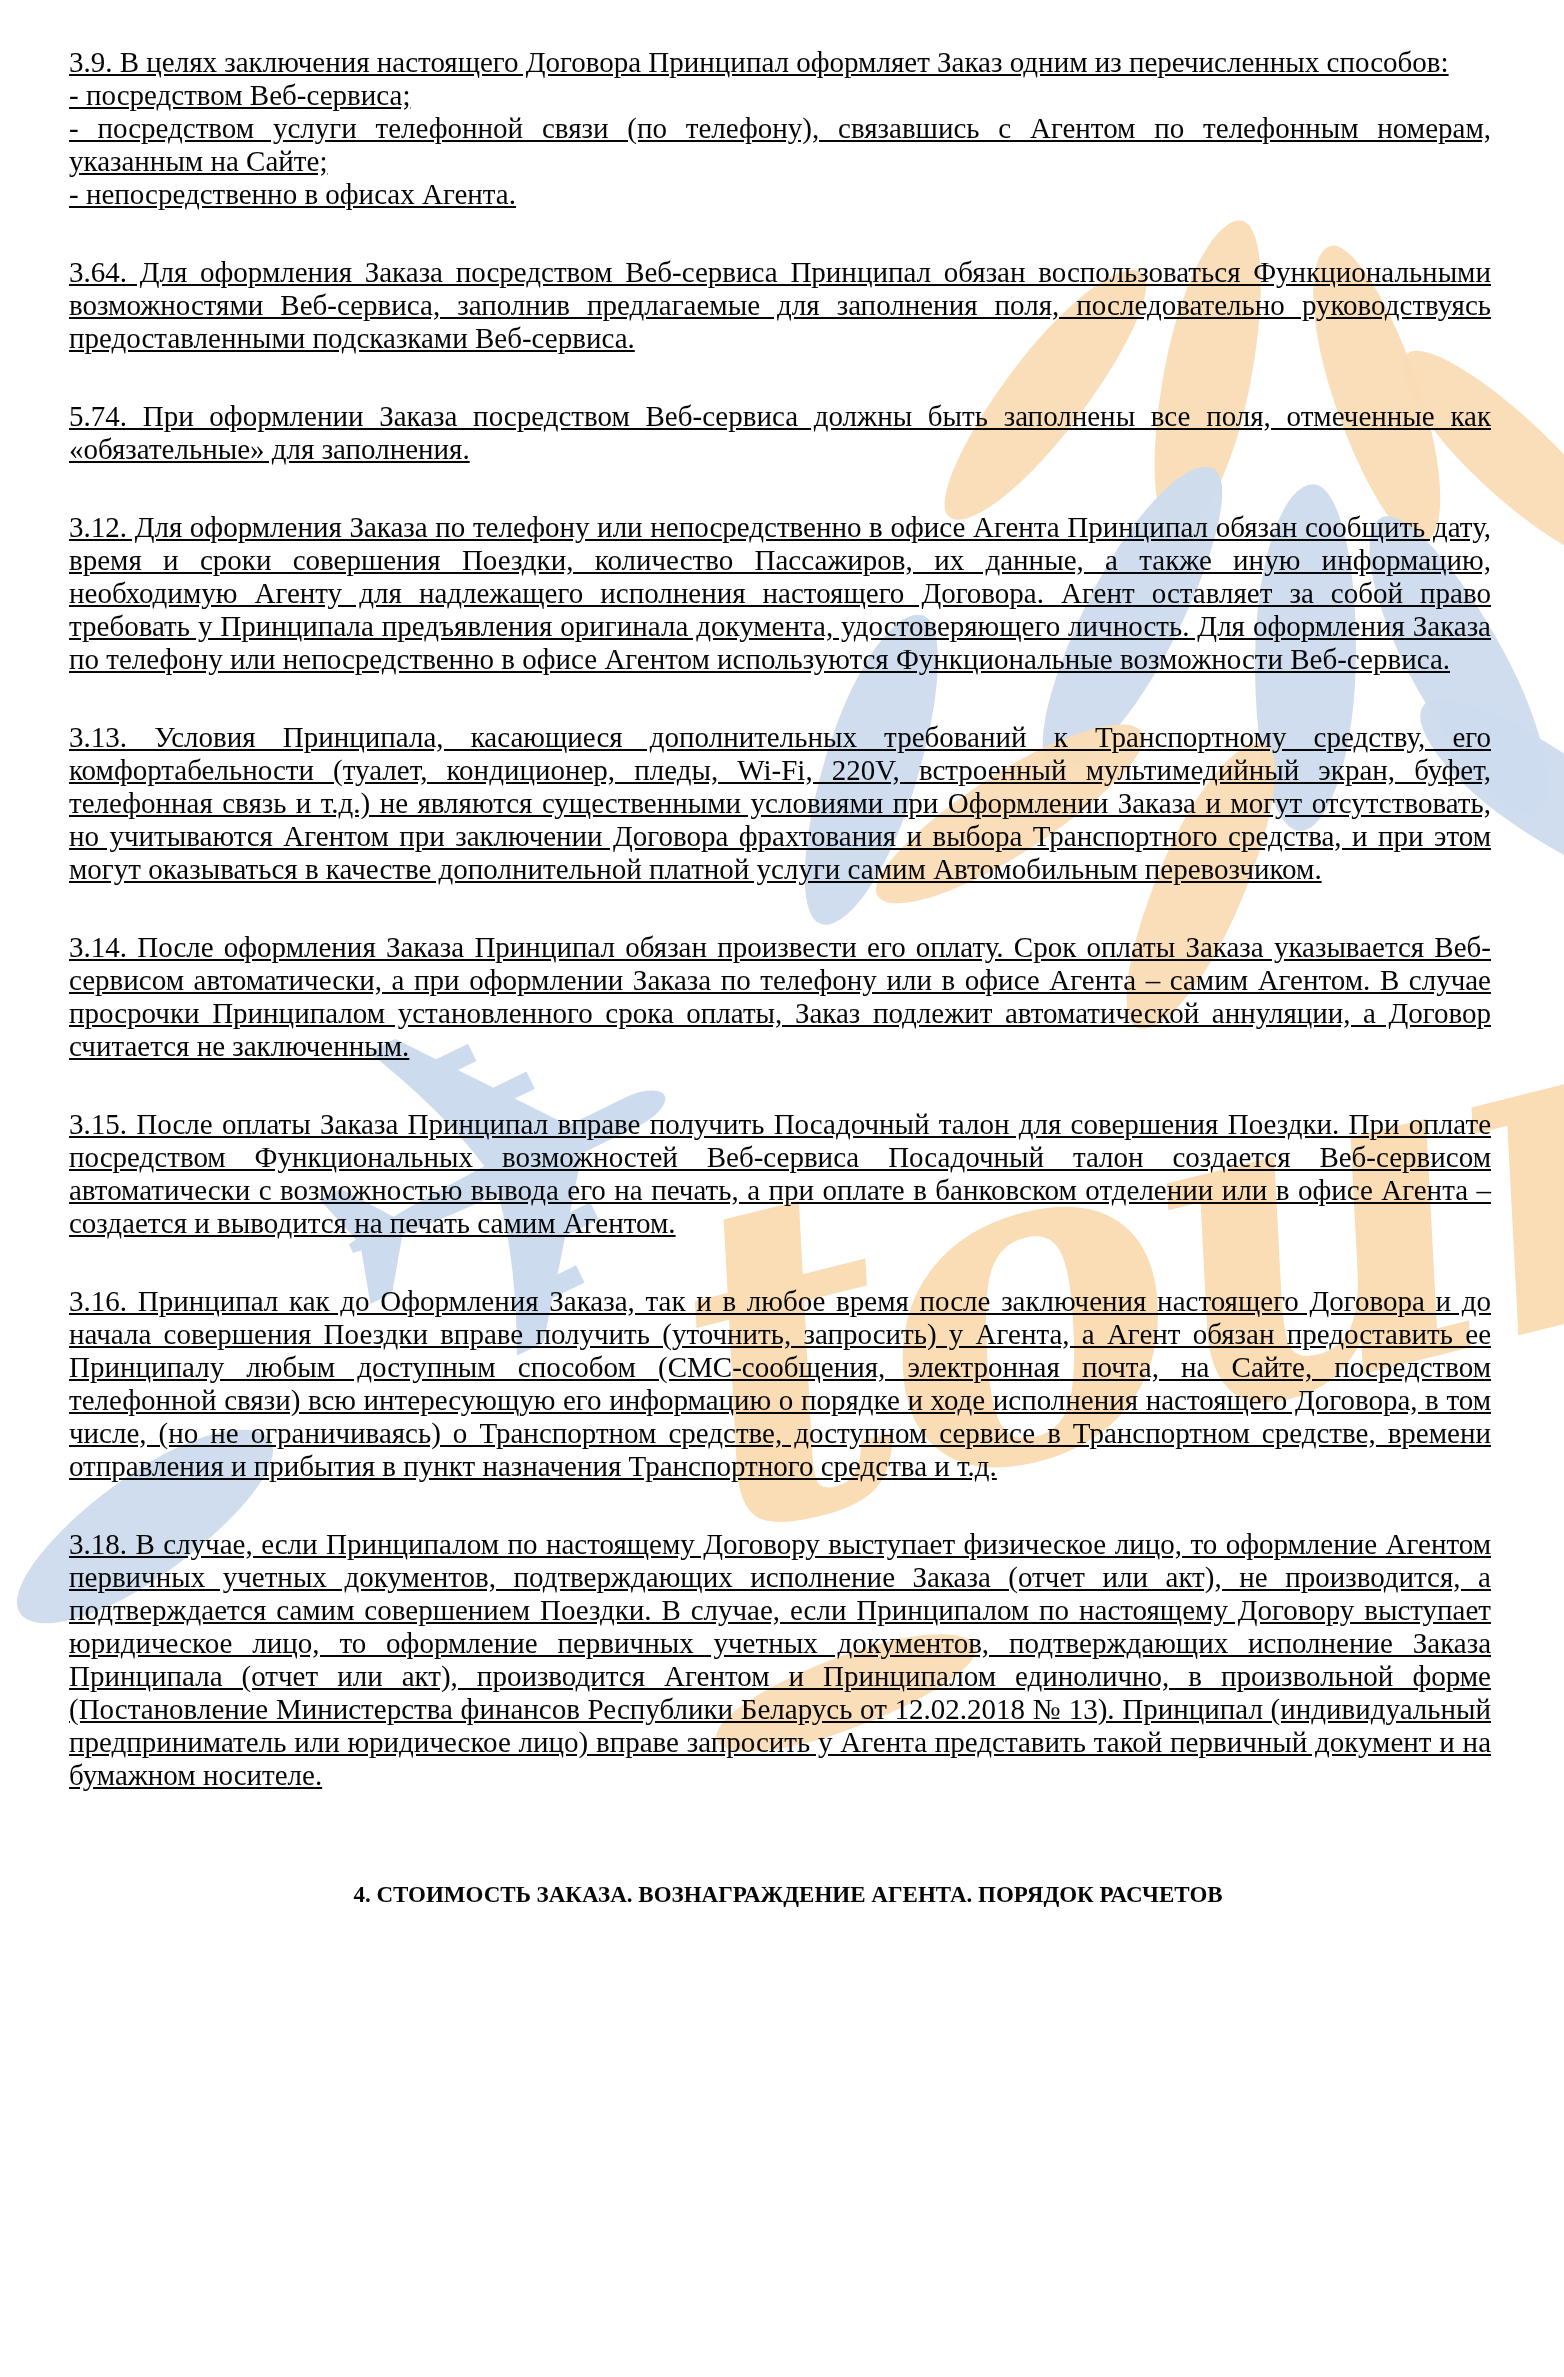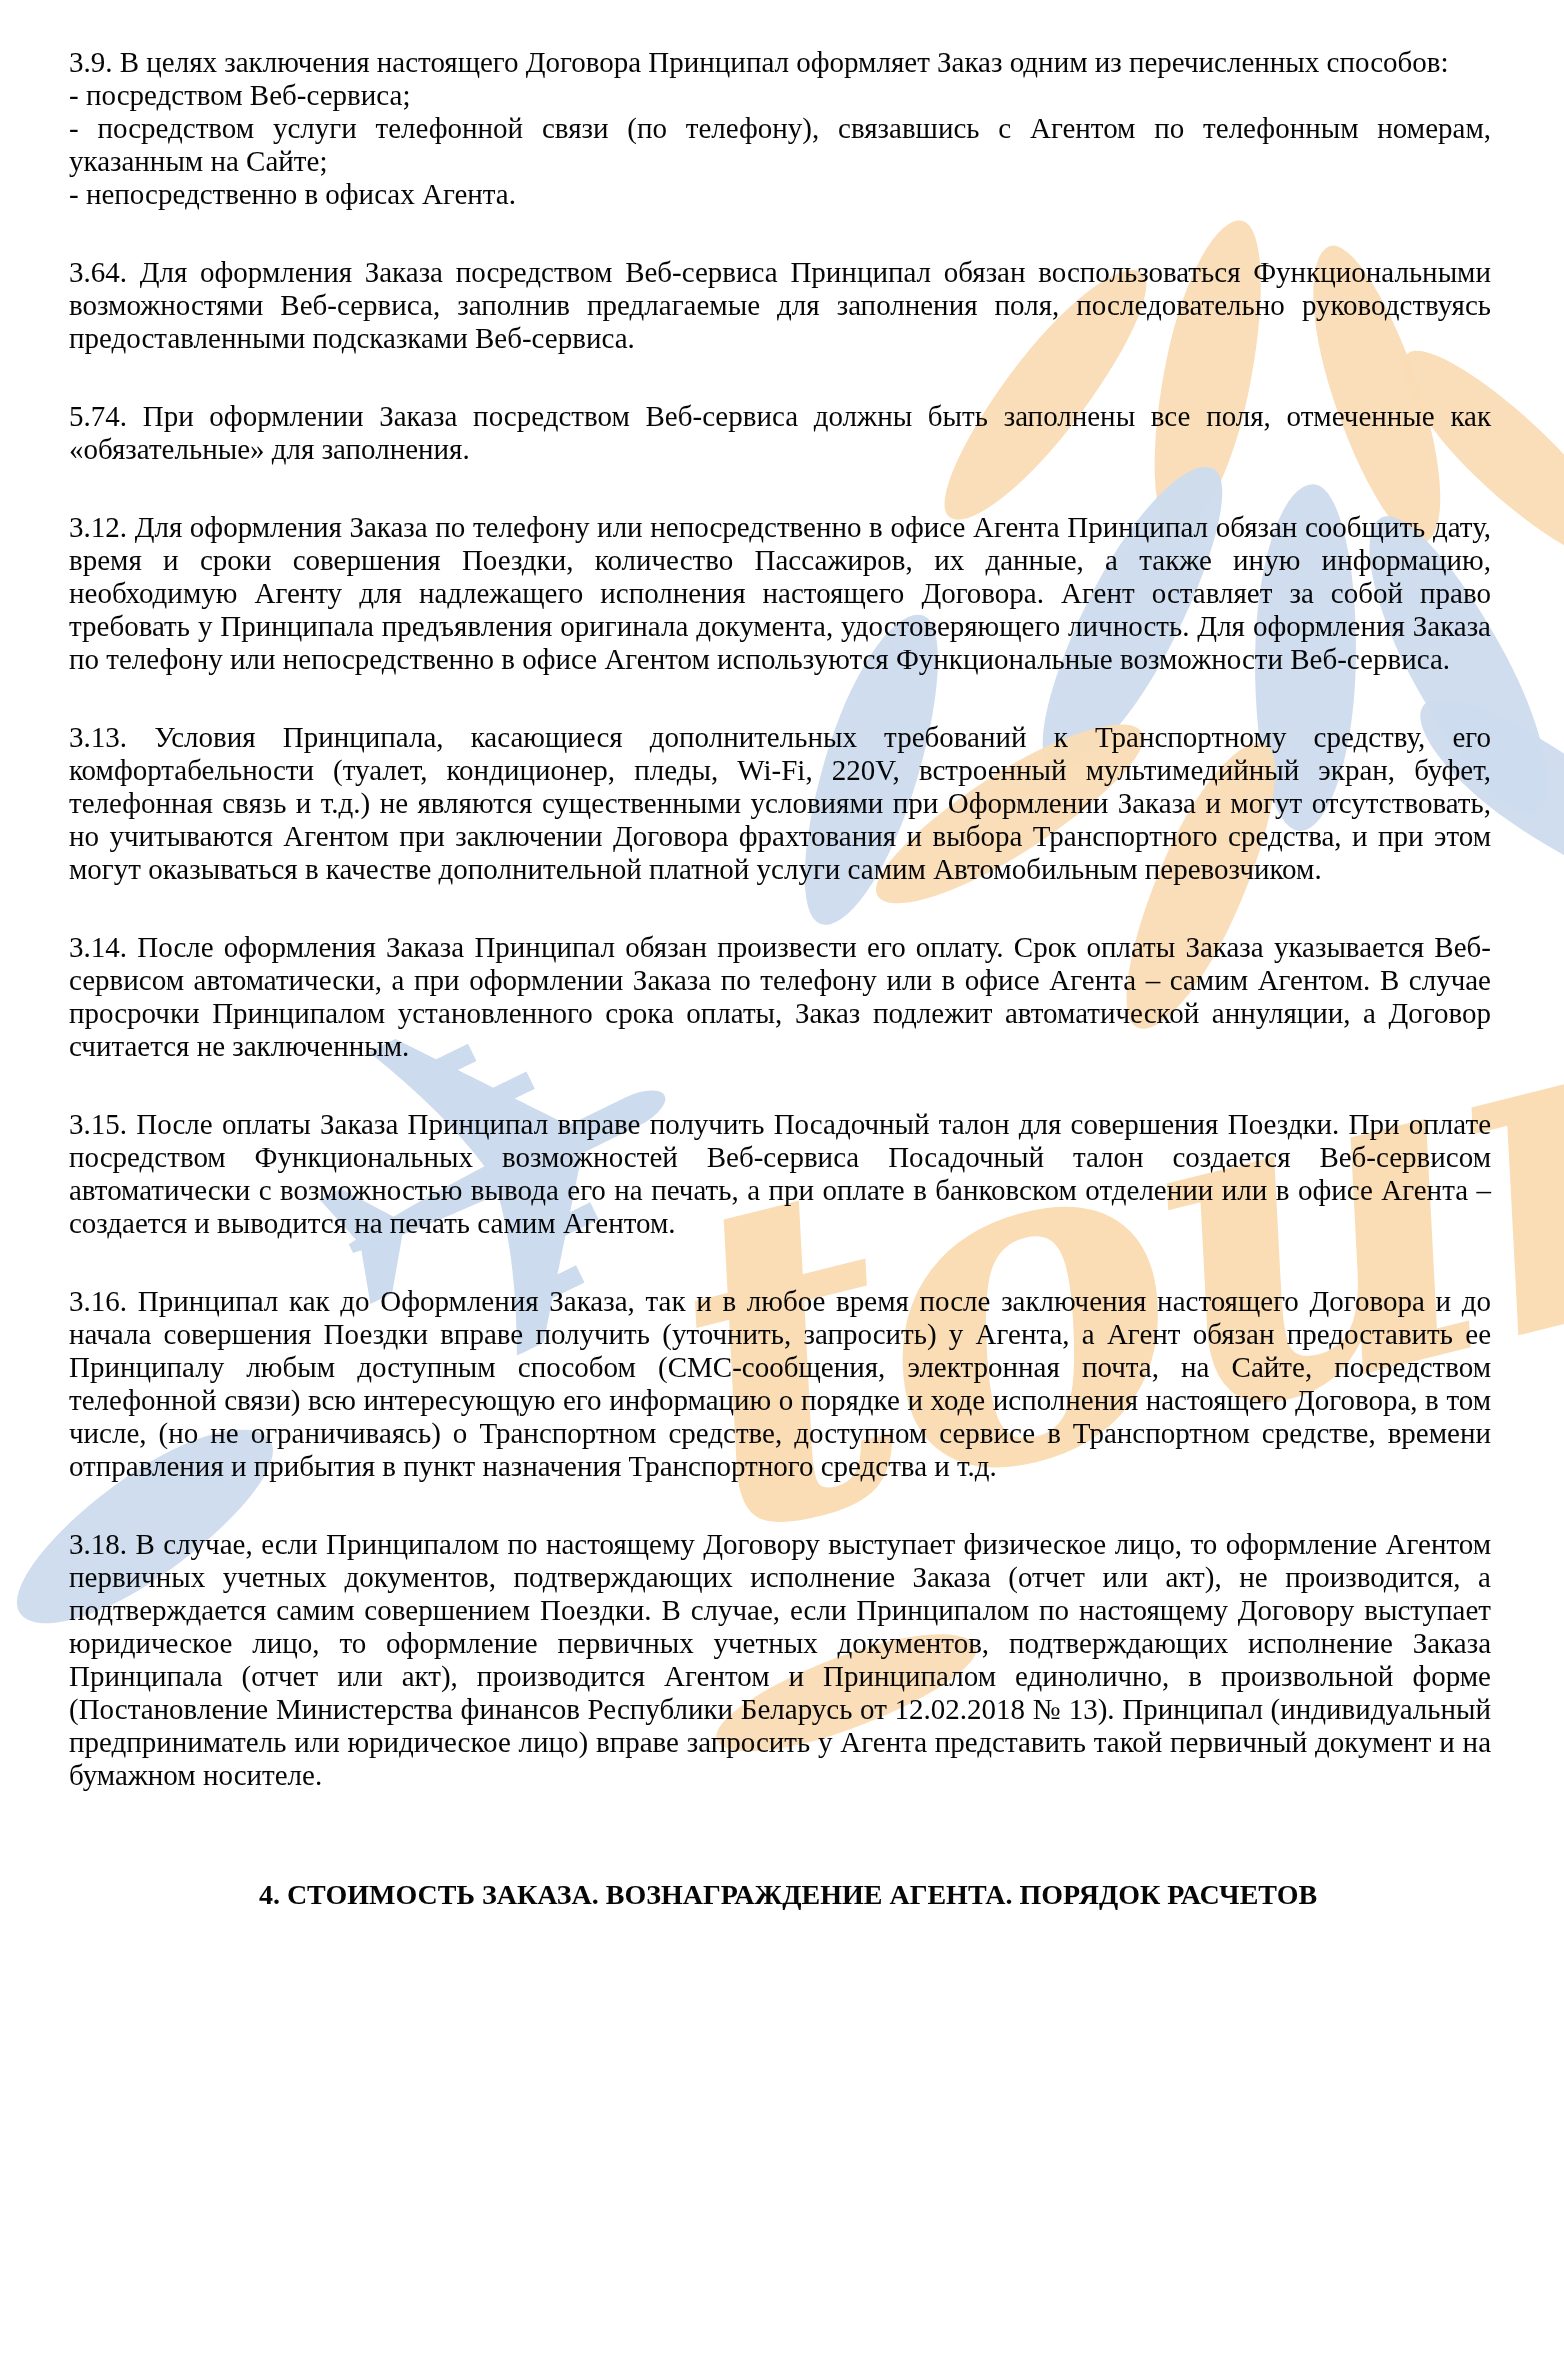--- a/index.html
+++ b/index.html
@@ -21,23 +21,23 @@
     font-family:"DejaVu Serif","Liberation Serif",serif;transform:rotate(-14deg);letter-spacing:-13px;
   }
   
   .content{
     position:relative;z-index:1;
     padding:46px 58px 0 69px;
     font-size:29px;line-height:33px;
     text-align:justify;
   }
   .content p{margin:0;}
-  .clause{margin:0 16px 45px 0;}
+  .clause{margin:0 16px 45px 0;text-decoration:underline;}
   .heading{
-    text-align:center;font-weight:bold;font-size:28px;line-height:36px;
+    text-align:center;font-weight:bold;font-size:23px;line-height:36px;
     margin:85px 0 0 0;
   }
 </style>
 </head>
 <body style="background: rgb(255, 255, 255);">
 
 <div class="watermark">
 
   <div class="petal wm-orange" style="left:1005px;top:239px;width:80px;height:311px;transform:rotate(38deg);"></div>
   <div class="petal wm-orange" style="left:1164px;top:217px;width:87px;height:318px;transform:rotate(12deg);"></div>

